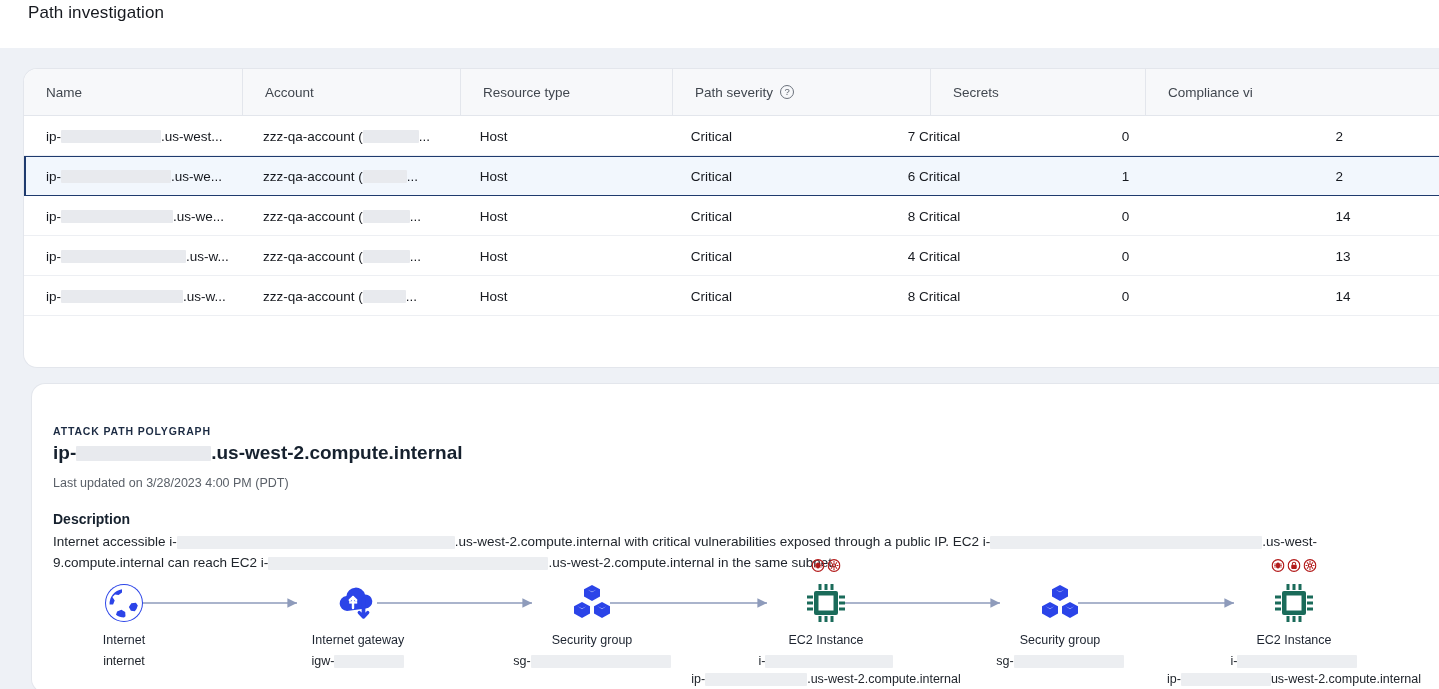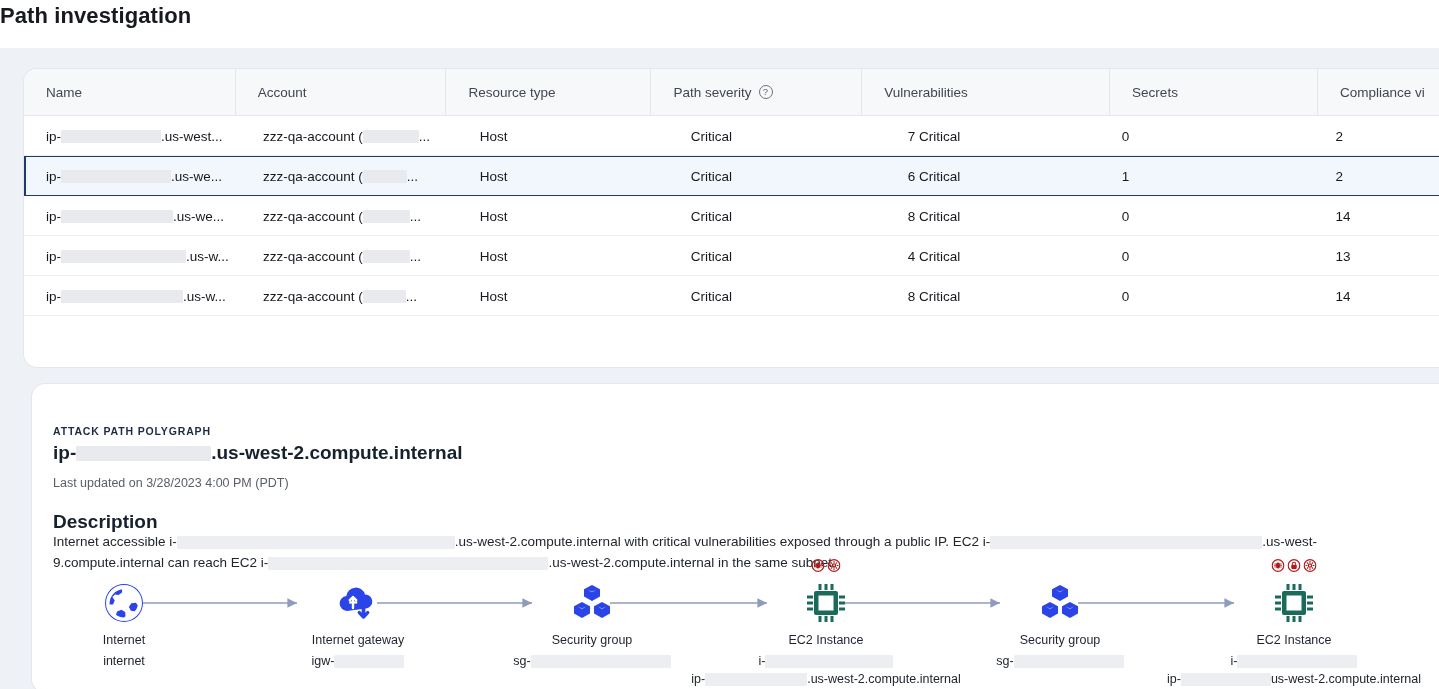--- a/index.html
+++ b/index.html
@@ -7,22 +7,23 @@
     width: 1439px; height: 689px;
     background: #ffffff;
     font-family: "Liberation Sans", sans-serif;
     overflow: hidden;
   }
   #app { position: relative; width: 1439px; height: 689px; background: #ffffff; }
 
   
   .page-title {
     position: absolute; left: 0px; top: 3px;
-    font-size: 22px; font-weight: 700; color: #16191f;
+    font-size: 17px; font-weight: 400; color: #16191f;
     letter-spacing: 0.1px;
+    padding-left: 28px;
   }
 
   
   .shell {
     position: absolute; left: 0; top: 48px;
     width: 1439px; height: 641px;
     background: #eef1f6;
   }
 
   
@@ -105,21 +106,21 @@
     font-size: 19px; font-weight: 700; color: #16212e;
     display: flex; align-items: center;
     white-space: nowrap;
   }
   .updated {
     position: absolute; left: 21px; top: 92px;
     font-size: 12.5px; color: #5a6068;
   }
   .desc-head {
     position: absolute; left: 21px; top: 127px;
-    font-size: 19px; font-weight: 700; color: #16212e;
+    font-size: 14px; font-weight: 700; color: #16212e;
   }
   .desc-body {
     position: absolute; left: 21px; top: 147px;
     width: 1400px;
     font-size: 13.5px; line-height: 21px; color: #21262d;
     white-space: nowrap;
   }
   .desc-line { white-space: nowrap; overflow: hidden; }
 
   
@@ -156,23 +157,20 @@
           </div>
           <div class="th" style="width: 218px;">
             <span>Account</span>
           </div>
           <div class="th" style="width: 212px;">
             <span>Resource type</span>
           </div>
           <div class="th" style="width: 218px;">
             <span>Path severity</span>
             <span class="hint">?</span>
-          </div>
-          <div class="th" style="width: 215px;">
-            <span>Vulnerabilities</span>
           </div>
           <div class="th" style="width: 215px; margin-left: 40px;">
             <span>Secrets</span>
           </div>
           <div class="th" style="width: 130px;">
             <span>Compliance vi</span>
           </div>
         </div>
       <div id="tbody">
           <div class="trow">

